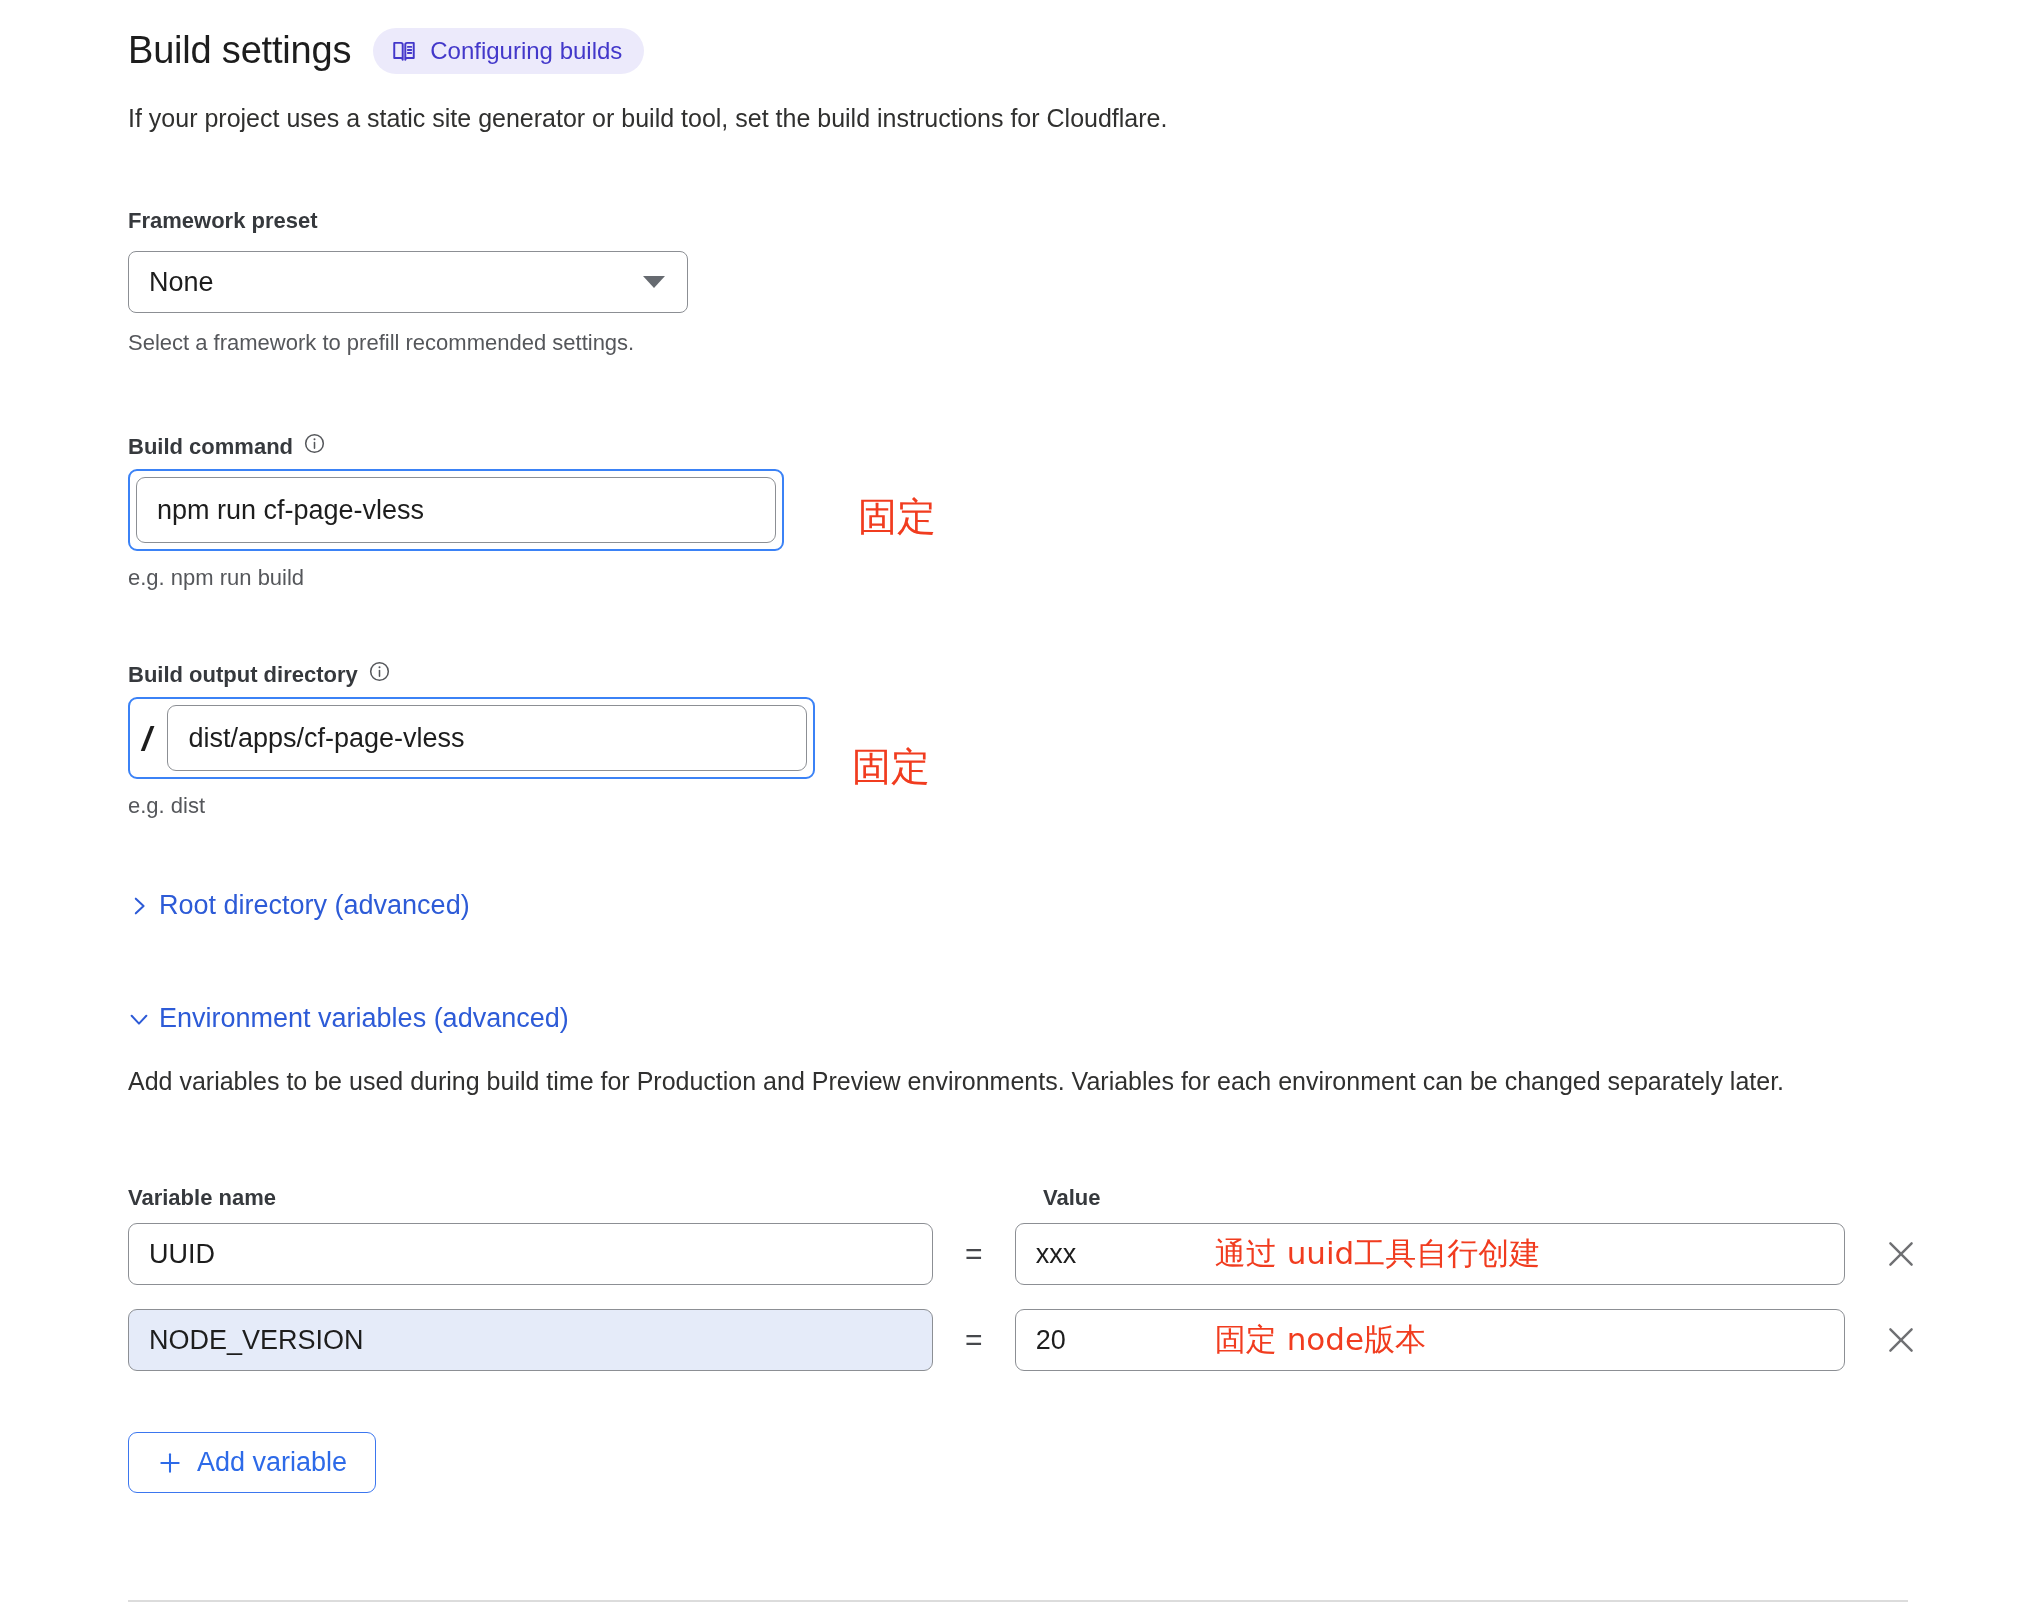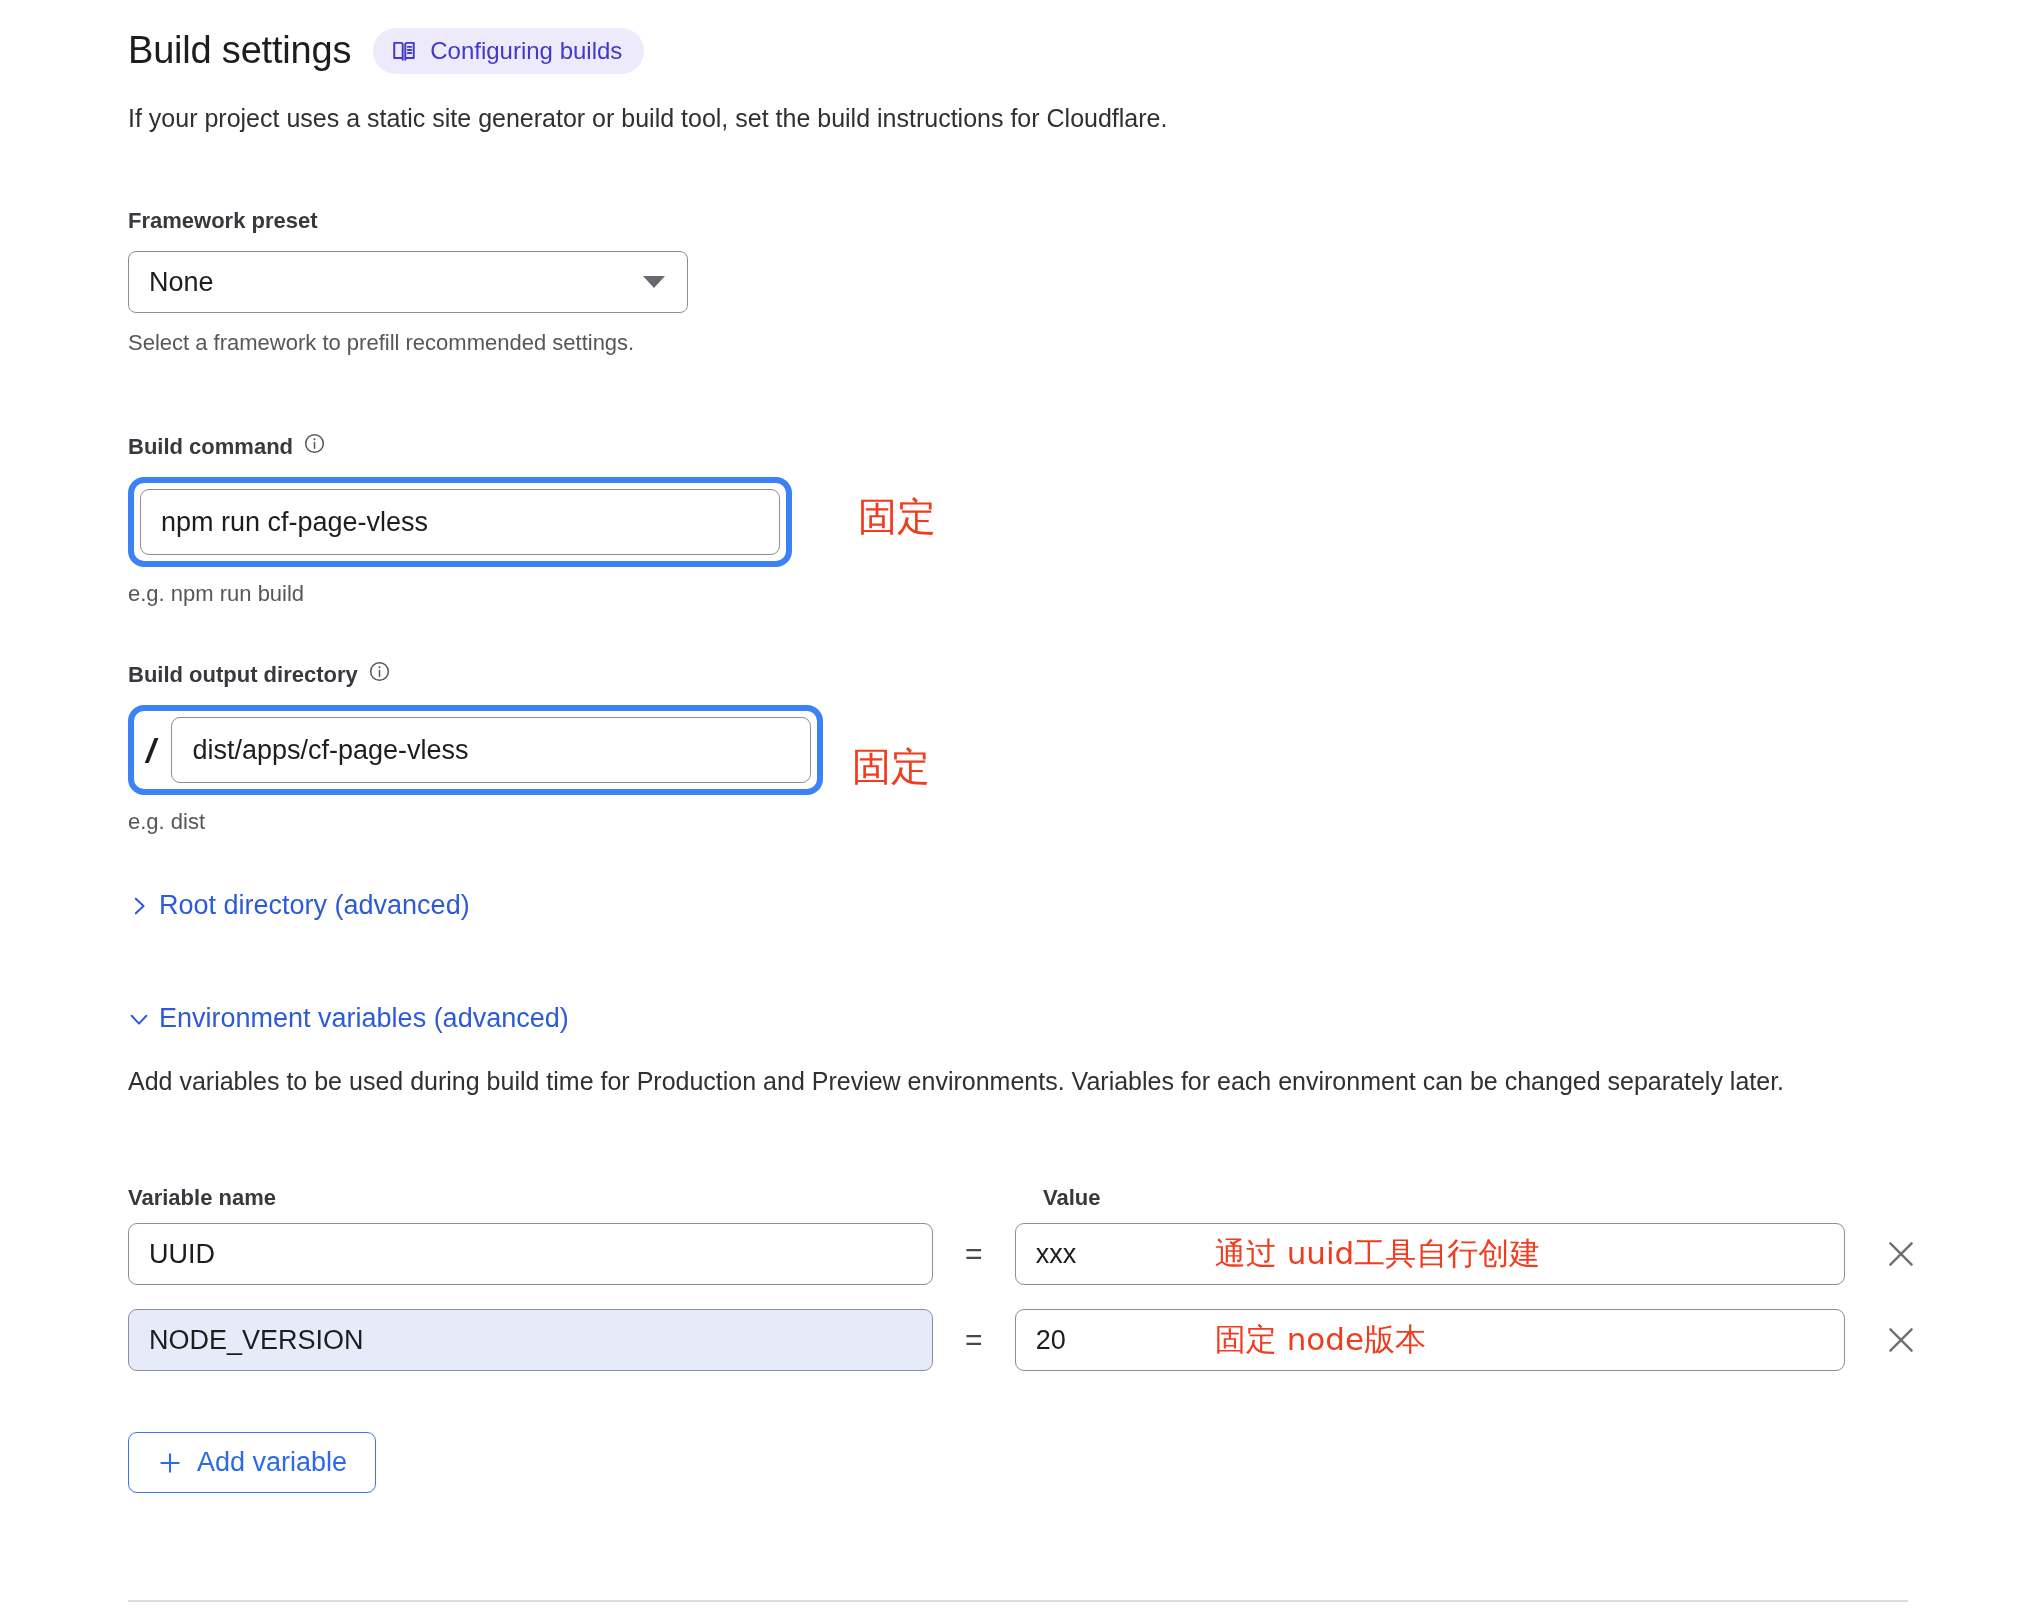--- a/index.html
+++ b/index.html
@@ -60,23 +60,23 @@
     width: 0; height: 0;
     border-left: 11px solid transparent;
     border-right: 11px solid transparent;
     border-top: 12px solid #666a70;
   }
   .fw-helper { margin-top: 17px; }
 
   
   .bc-block { position: absolute; left: 128px; top: 432px; }
   .redbox {
-    border: 6px solid #3b82f6; border-radius: 16px;
+    border: 2px solid #3b82f6; border-radius: 9px;
     padding: 6px; display: inline-block;
-    margin-top: 16px;
+    margin-top: 8px;
   }
   .text-input {
     width: 640px; height: 66px;
     border: 1.5px solid #8c8f94; border-radius: 9px;
     background: #fff;
     display: flex; align-items: center;
     padding: 0 20px;
     font-size: 27px; color: #1d1d1d;
   }
   .bc-helper { margin-top: 14px; }

